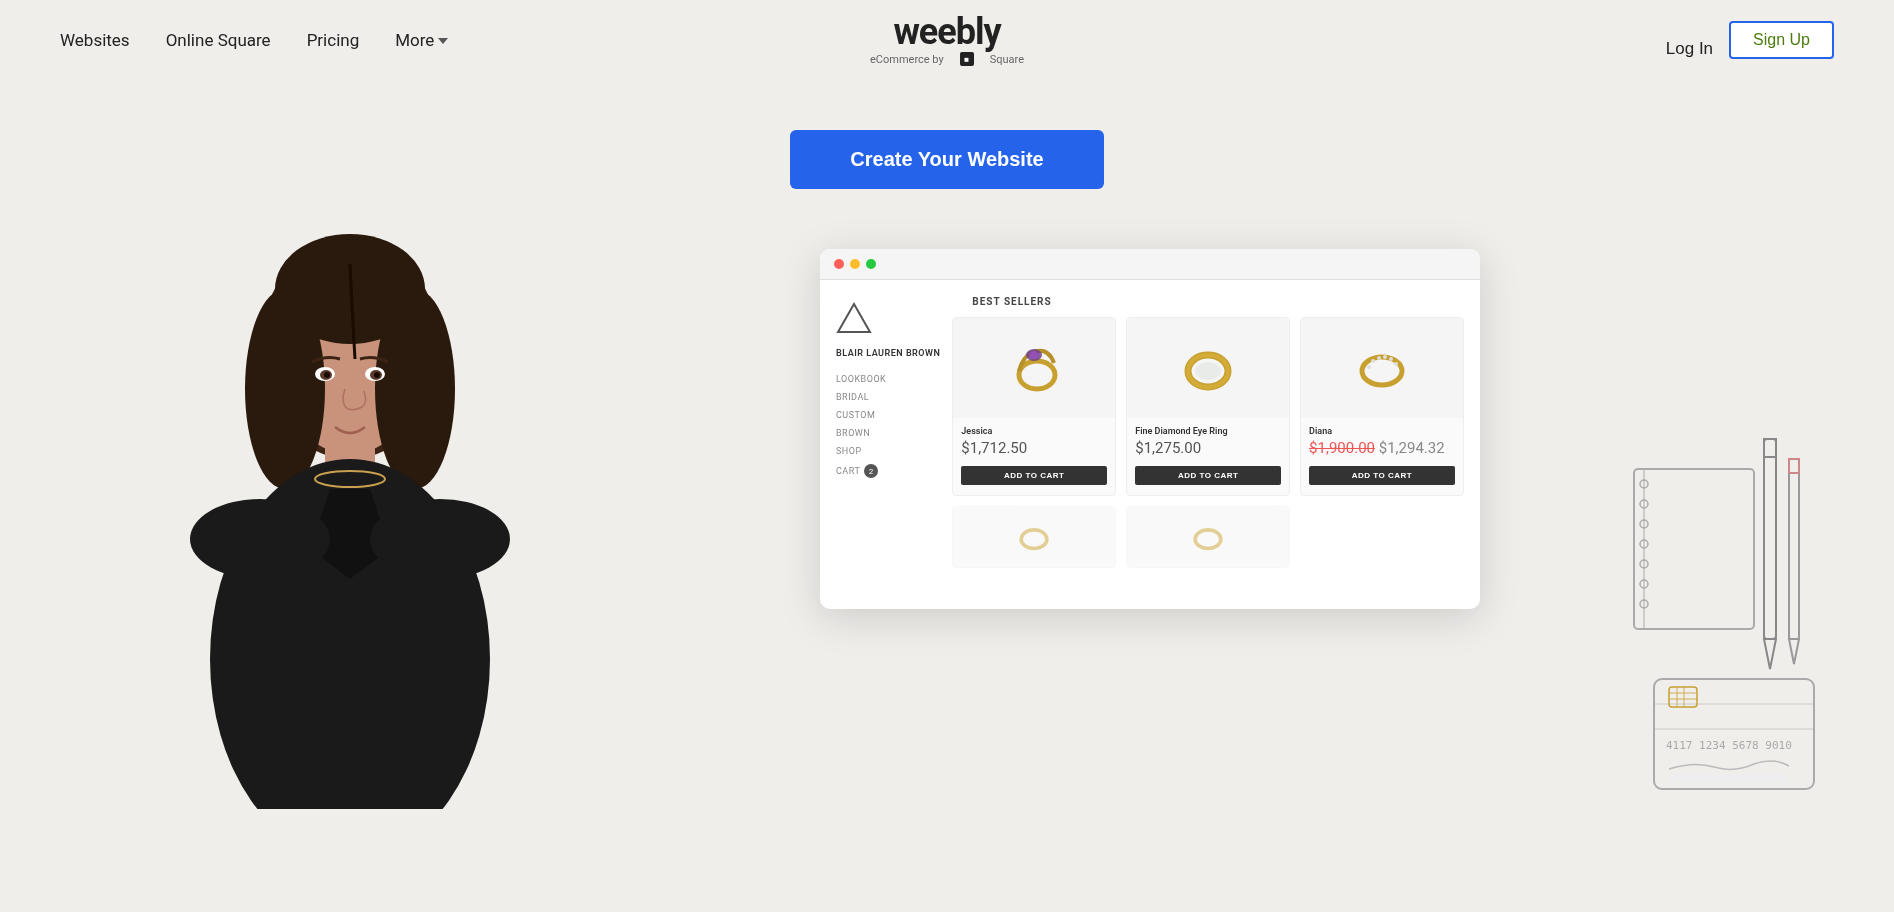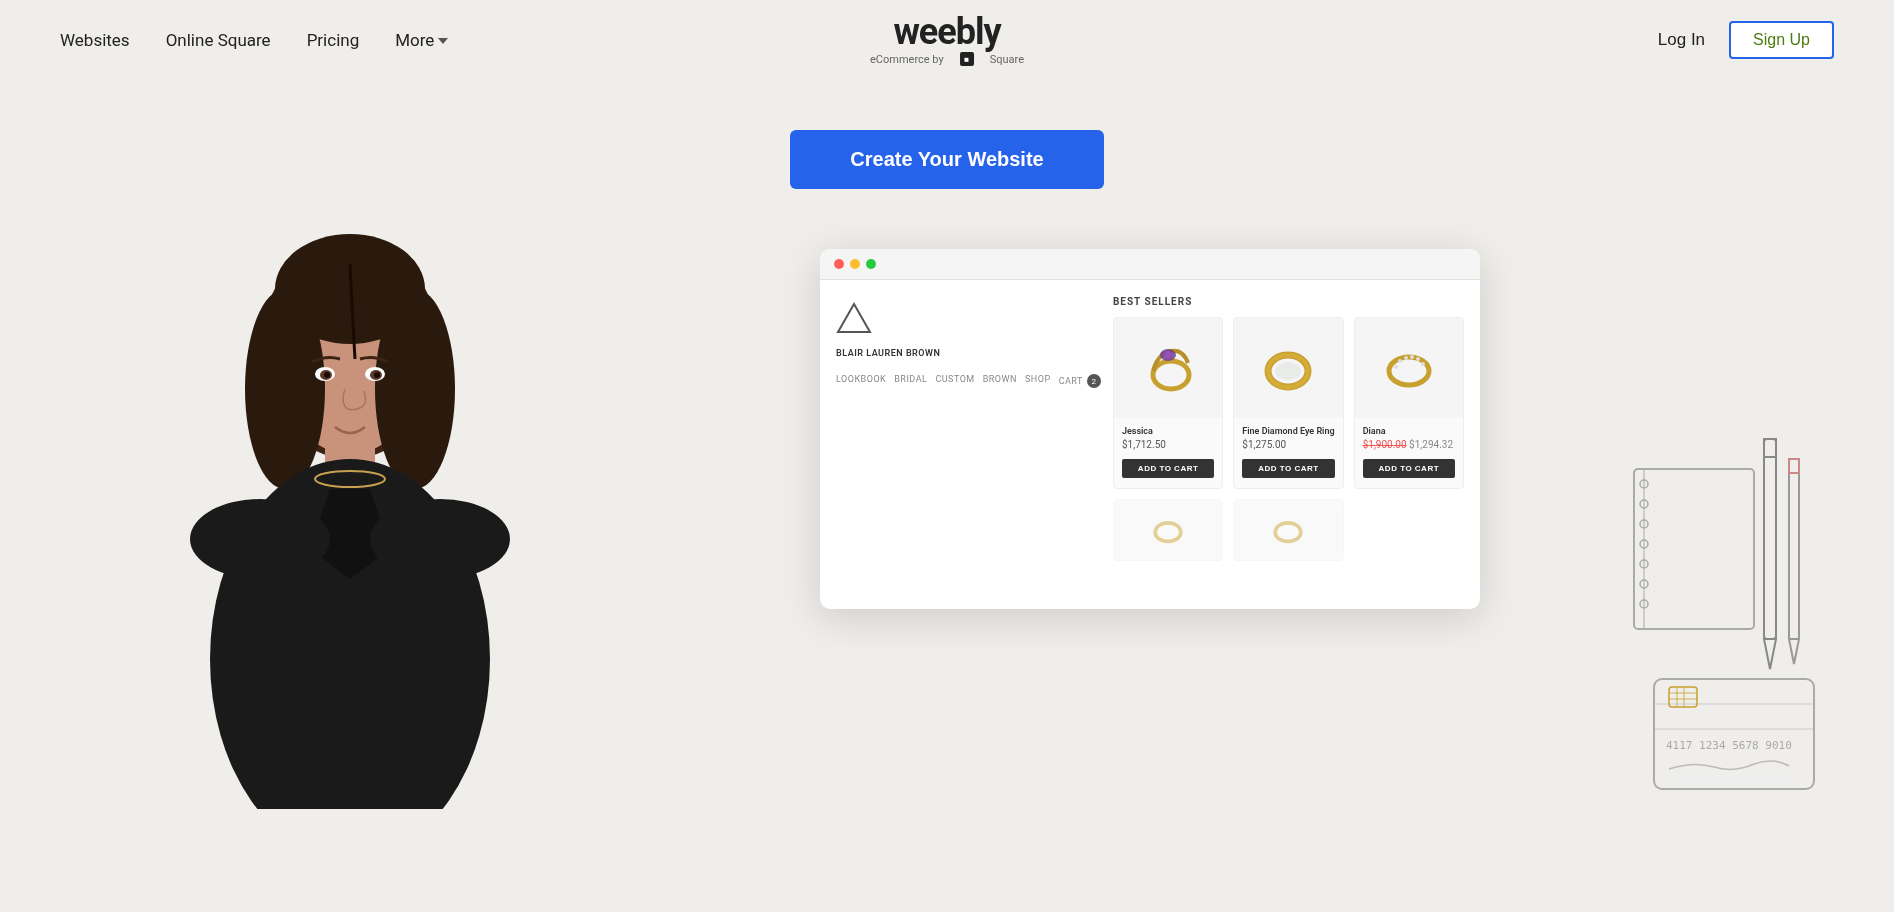--- a/index.html
+++ b/index.html
@@ -80,22 +80,22 @@
       background: #222;
       color: #fff;
       font-size: 8px;
       font-weight: 700;
       width: 14px;
       height: 14px;
       border-radius: 2px;
     }
     .nav-right {
       display: flex;
-      align-items: center;
-      gap: 24px;
+      align-items: flex-end;
+      gap: 16px;
     }
     .btn-login {
       font-size: 17px;
       color: #222;
       cursor: pointer;
       background: none;
       border: none;
       font-weight: 400;
     }
     .btn-signup {
@@ -195,21 +195,21 @@
     .store-brand {
       font-size: 9px;
       font-weight: 600;
       color: #333;
       letter-spacing: 0.5px;
       margin-bottom: 16px;
     }
     .store-menu {
       list-style: none;
       display: flex;
-      flex-direction: row;
+      flex-direction: column;
       gap: 8px;
     }
     .store-menu li {
       font-size: 9px;
       color: #888;
       letter-spacing: 0.5px;
       cursor: pointer;
     }
     .store-menu li.cart {
       display: flex;
@@ -230,20 +230,21 @@
 
     .store-main {
       flex: 1;
     }
     .best-sellers-label {
       font-size: 10px;
       font-weight: 700;
       color: #444;
       letter-spacing: 1px;
       margin-bottom: 10px;
+      margin-left: 20px;
     }
     .products-grid {
       display: grid;
       grid-template-columns: repeat(3, 1fr);
       gap: 10px;
     }
     .product-card {
       background: #fafafa;
       border: 1px solid #eee;
       border-radius: 4px;
@@ -264,21 +265,21 @@
     .product-info {
       padding: 8px 8px 10px;
     }
     .product-name {
       font-size: 9px;
       font-weight: 600;
       color: #333;
       margin-bottom: 3px;
     }
     .product-price {
-      font-size: 10px;
+      font-size: 15px;
       color: #555;
       margin-bottom: 6px;
     }
     .price-strike {
       text-decoration: line-through;
       color: #e55;
     }
     .price-orig { color: #888; }
     .btn-add-cart {
       background: #333;

